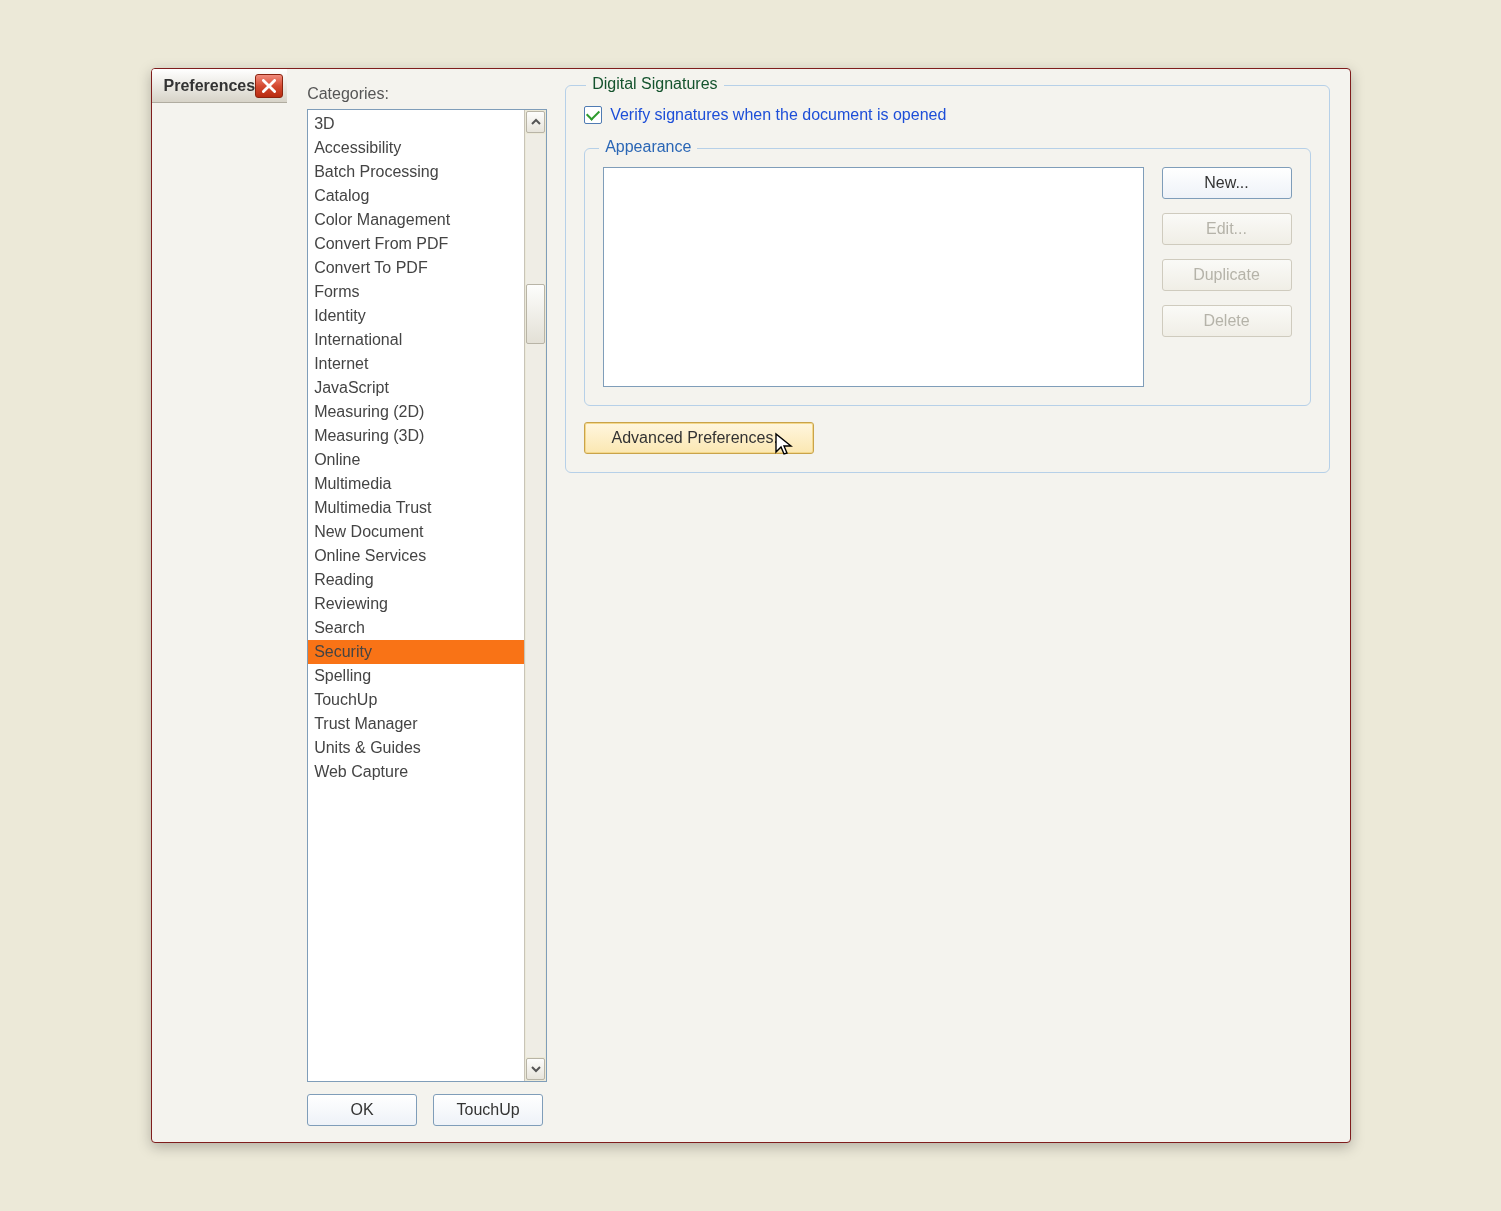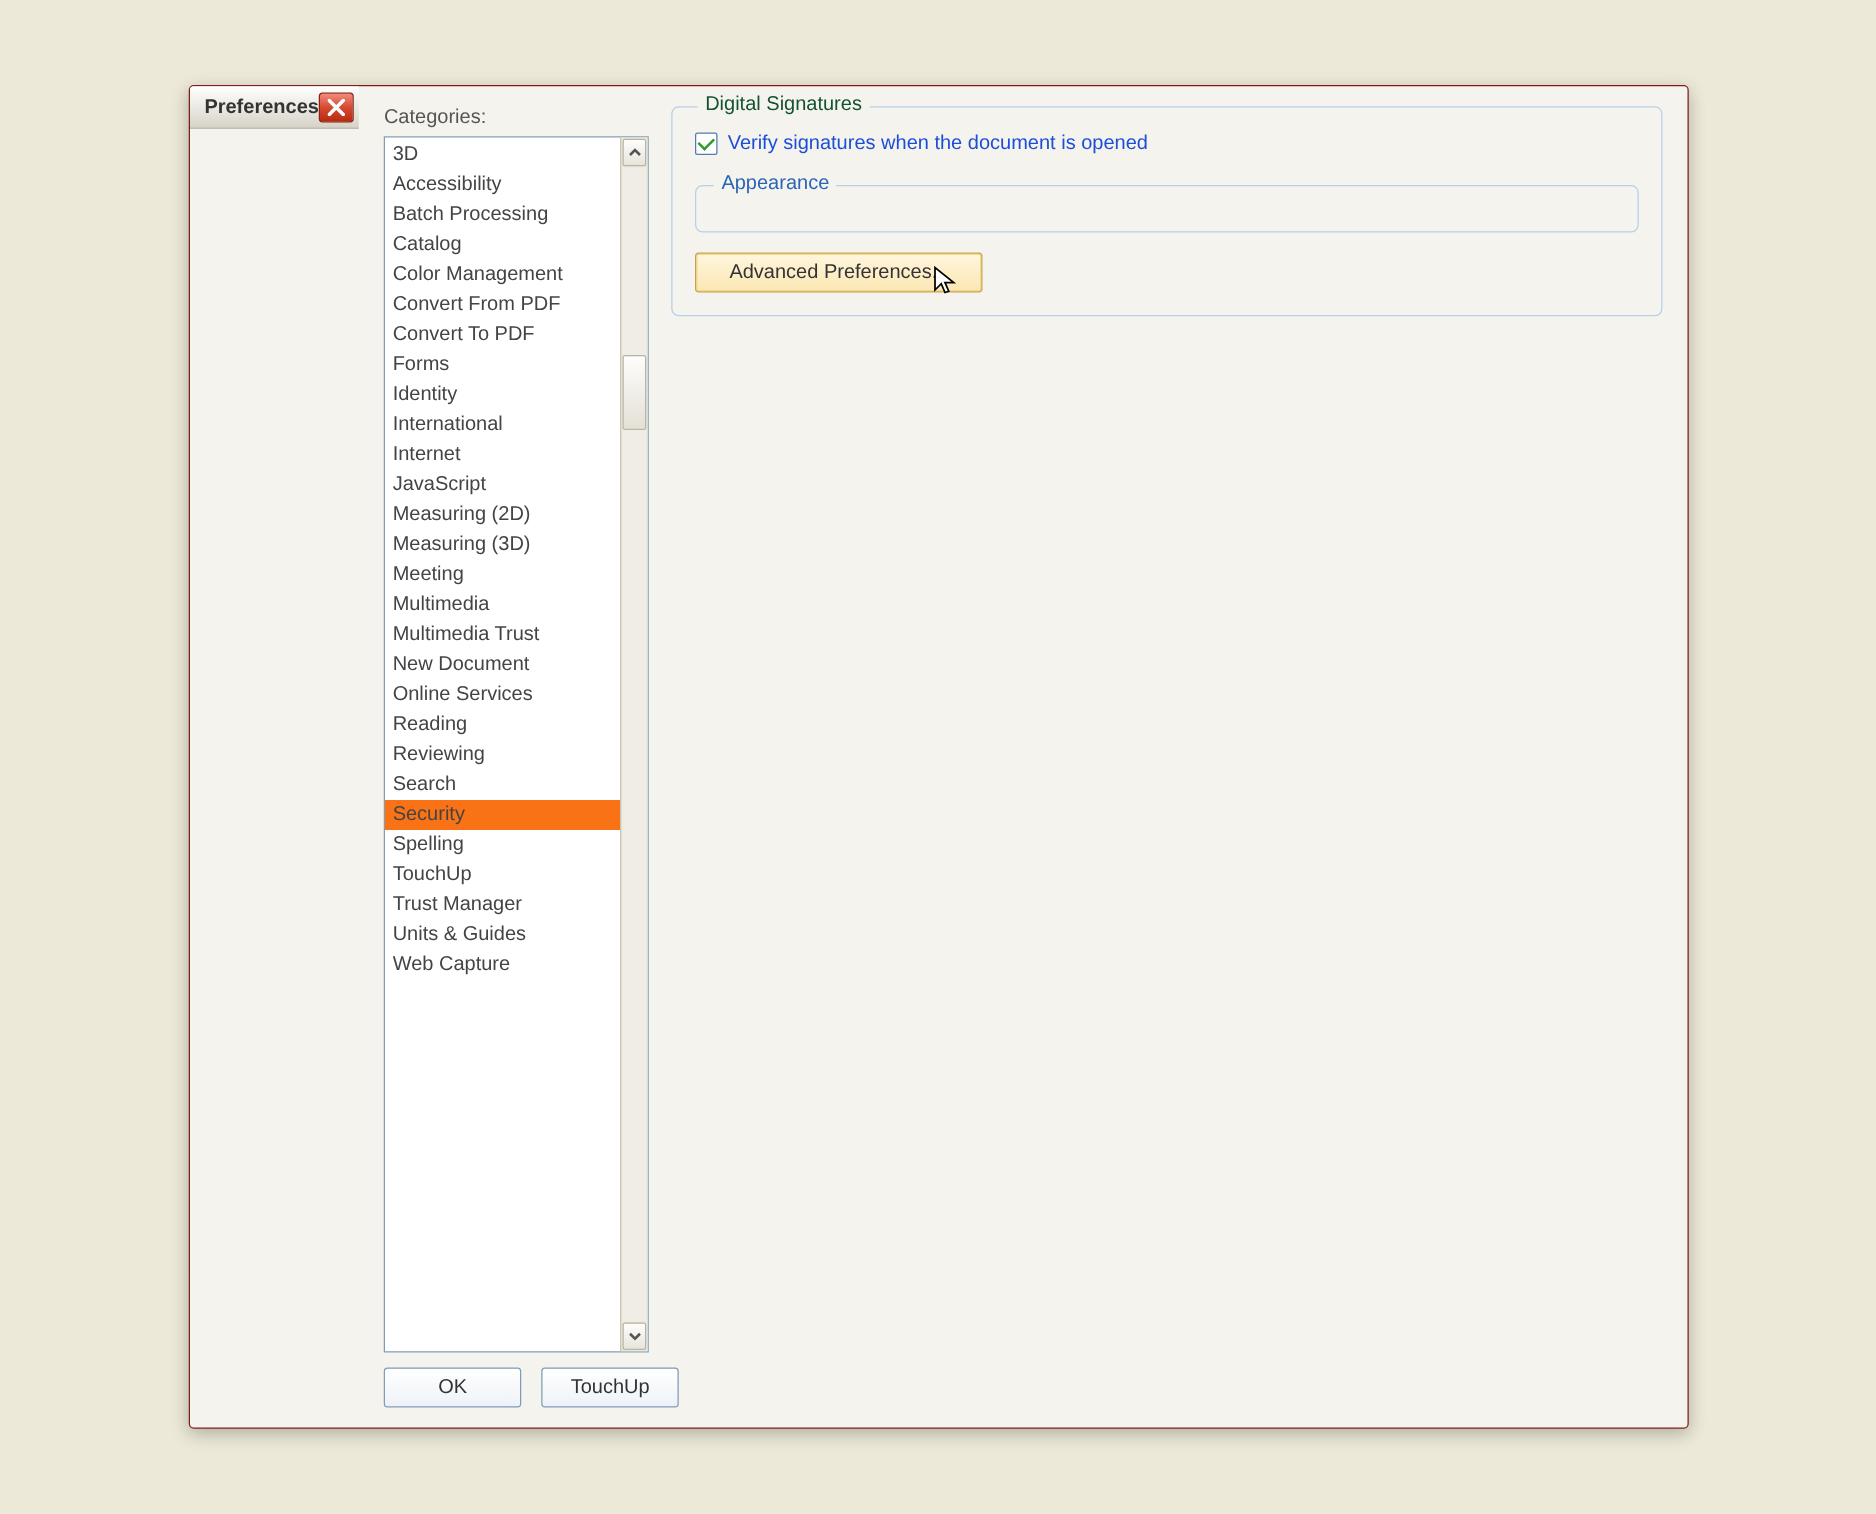--- a/index.html
+++ b/index.html
@@ -42,21 +42,21 @@
     display:flex; align-items:center; justify-content:center;
     color:#fff;
   }
   .close-btn svg { width:14px; height:14px; }
   .client {
     flex:1;
     padding: 16px 20px 16px 20px;
     display:flex; flex-direction:column;
   }
   .main-row { display:flex; flex:1; gap:18px; }
-  .left-col { width: 212px; display:flex; flex-direction:column; }
+  .left-col { width: 240px; display:flex; flex-direction:column; }
   .cat-label { margin-bottom:6px; color:#555; }
   .listbox-wrap {
     flex:1;
     display:flex;
     border: 1px solid #7f9db9;
     background:#fff;
   }
   .listbox {
     flex:1;
     overflow:hidden;
@@ -214,21 +214,21 @@
               <div class="item">Color Management</div>
               <div class="item">Convert From PDF</div>
               <div class="item">Convert To PDF</div>
               <div class="item">Forms</div>
               <div class="item">Identity</div>
               <div class="item">International</div>
               <div class="item">Internet</div>
               <div class="item">JavaScript</div>
               <div class="item">Measuring (2D)</div>
               <div class="item">Measuring (3D)</div>
-              <div class="item">Meeting</div>
+              <div class="item">Online</div>
               <div class="item">Multimedia</div>
               <div class="item">Multimedia Trust</div>
               <div class="item">New Document</div>
               <div class="item">Online Services</div>
               <div class="item">Reading</div>
               <div class="item">Reviewing</div>
               <div class="item">Search</div>
               <div class="item selected">Security</div>
               <div class="item">Spelling</div>
               <div class="item">TouchUp</div>
@@ -258,20 +258,29 @@
         <div class="groupbox" style="position:relative;">
           <div class="legend">Digital Signatures</div>
 
           <div class="check-row">
             <div class="checkbox checked"></div>
             <span>Verify signatures when the document is opened</span>
           </div>
 
           <div class="appearance-inner">
             <div class="legend">Appearance</div>
+            <div class="app-row">
+              <div class="app-list"></div>
+              <div class="btn-col">
+                <div class="btn">New...</div>
+                <div class="btn disabled">Edit...</div>
+                <div class="btn disabled">Duplicate</div>
+                <div class="btn disabled">Delete</div>
+              </div>
+            </div>
           </div>
 
           <div class="adv-row" style="position:relative;">
             <div class="btn active" style="width:230px">Advanced Preferences...</div>
             <svg class="cursor" style="left:190px; top:10px;" width="22" height="26" viewBox="0 0 22 26">
               <path d="M2 2 L2 20 L7 15 L10 22 L13 21 L10 14 L17 14 Z" fill="#fff" stroke="#000" stroke-width="1.4"></path>
             </svg>
           </div>
         </div>
       </div>

